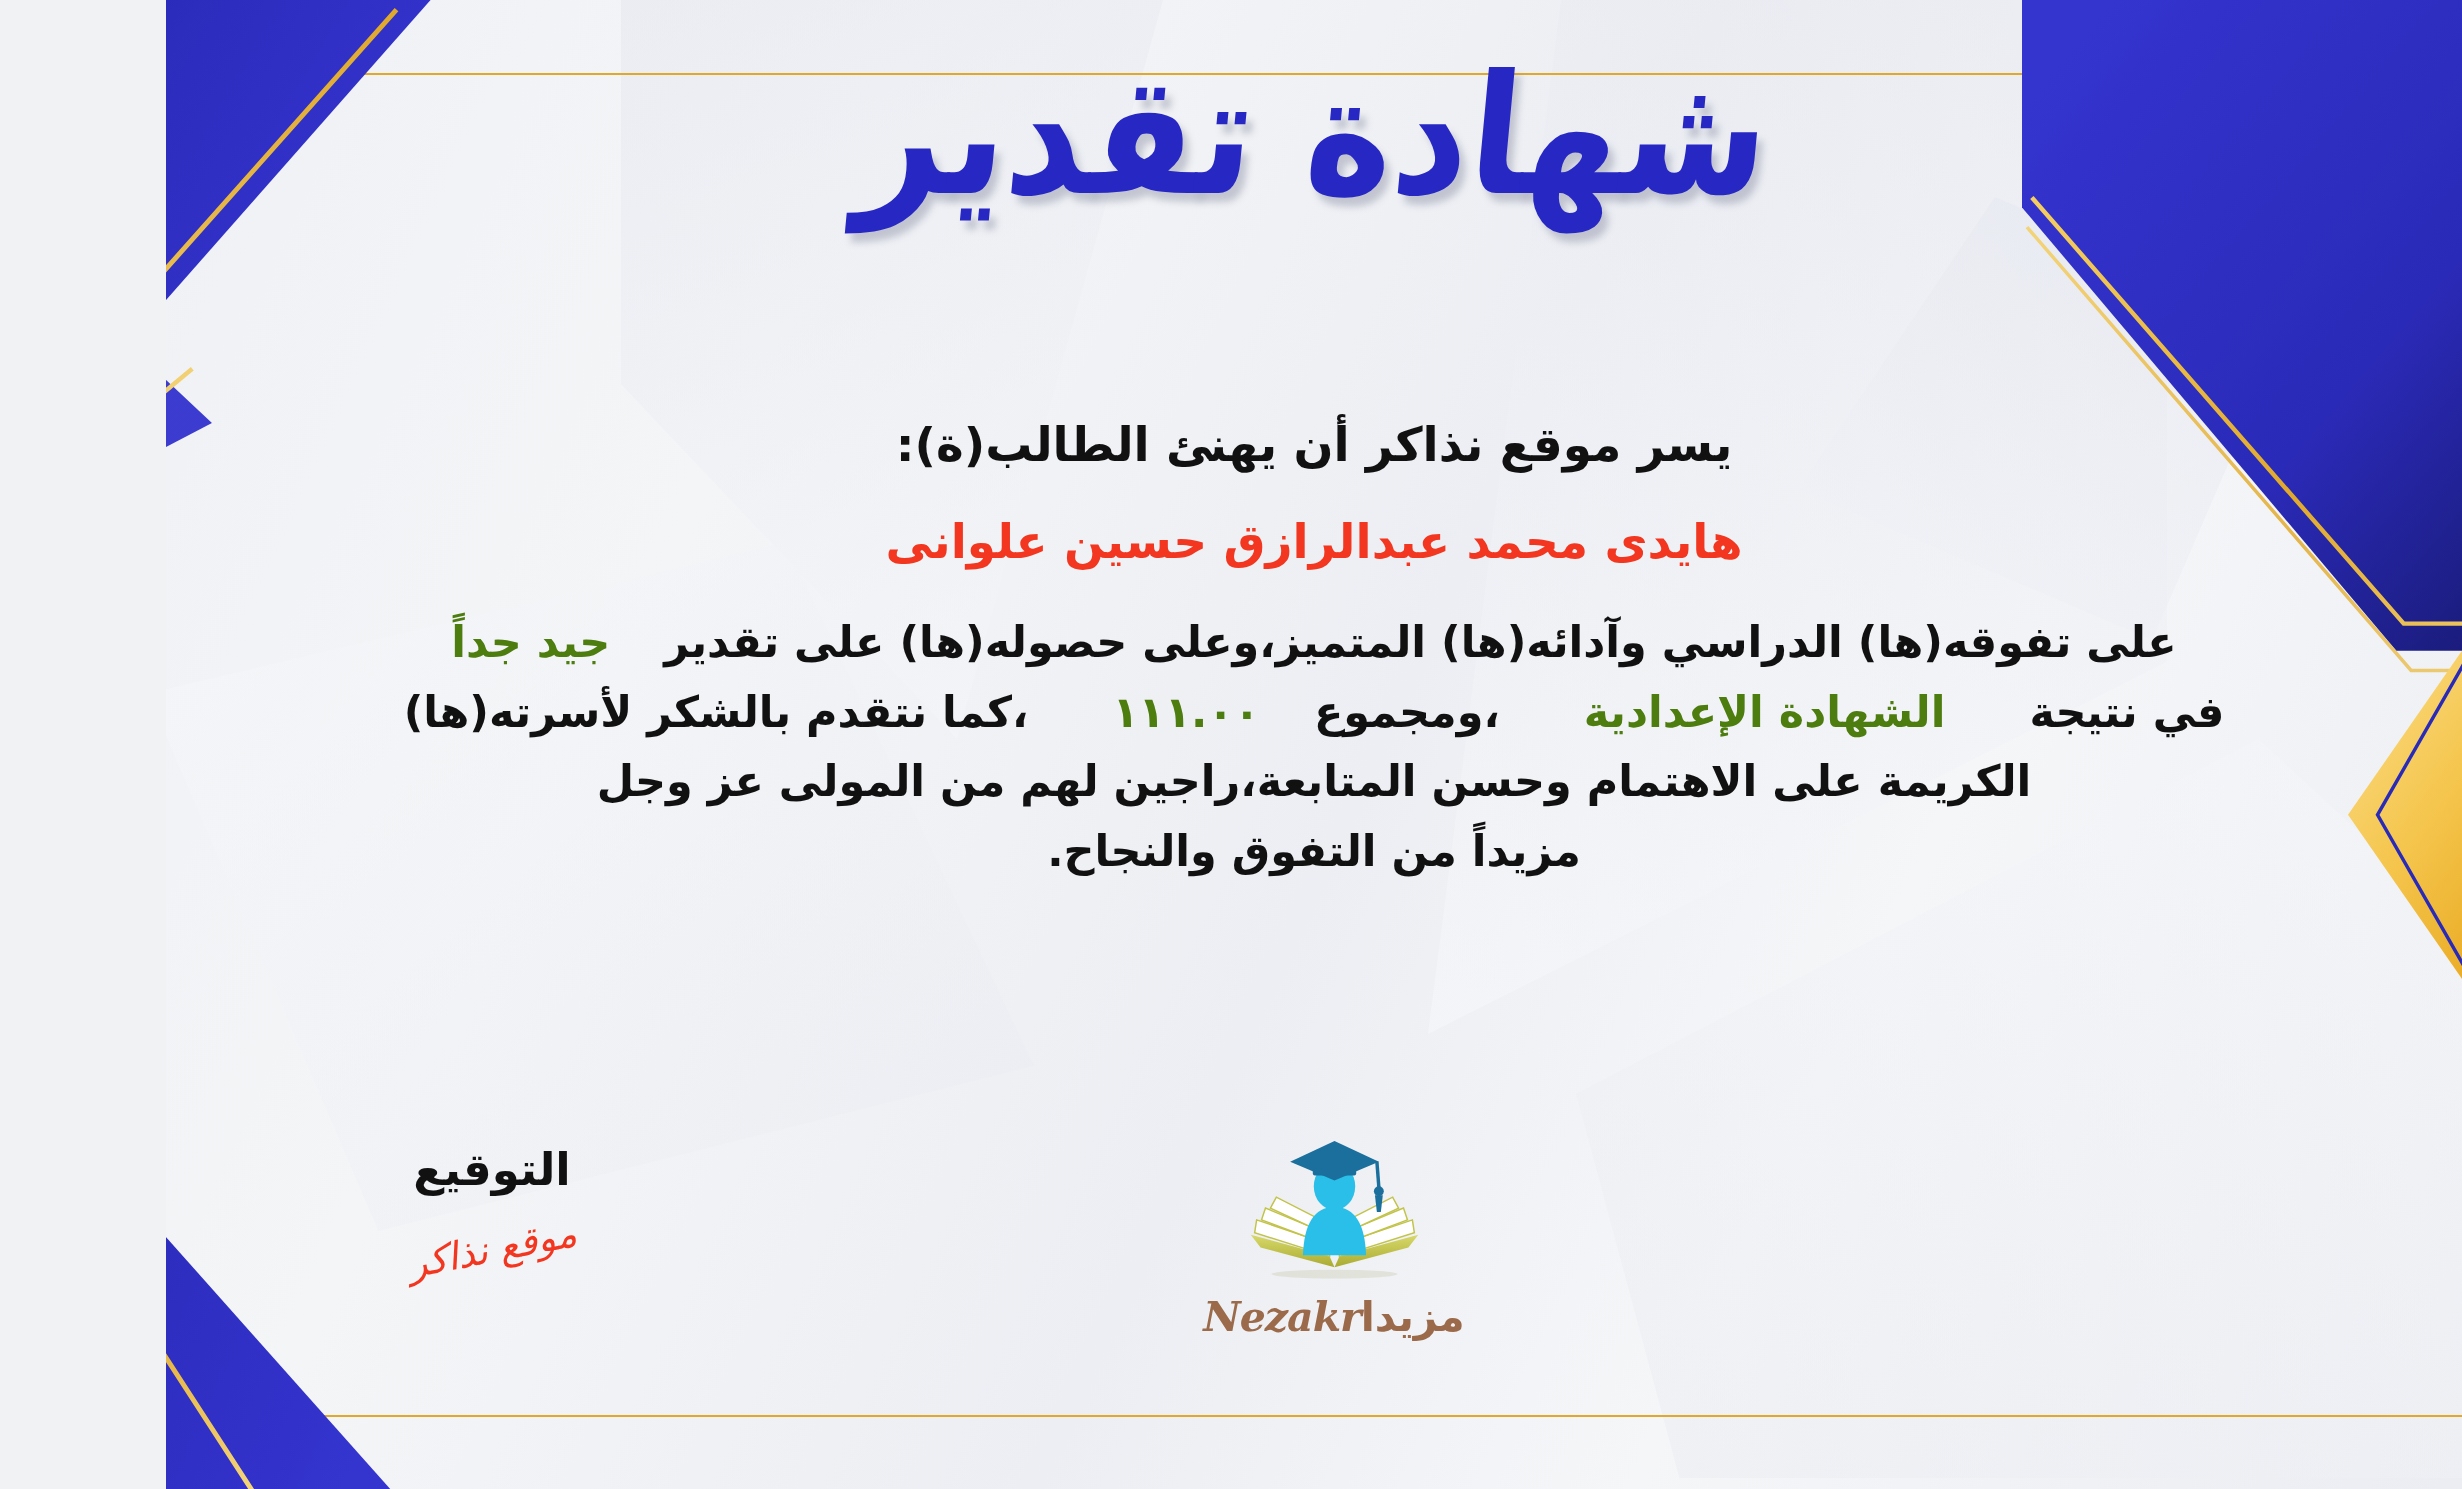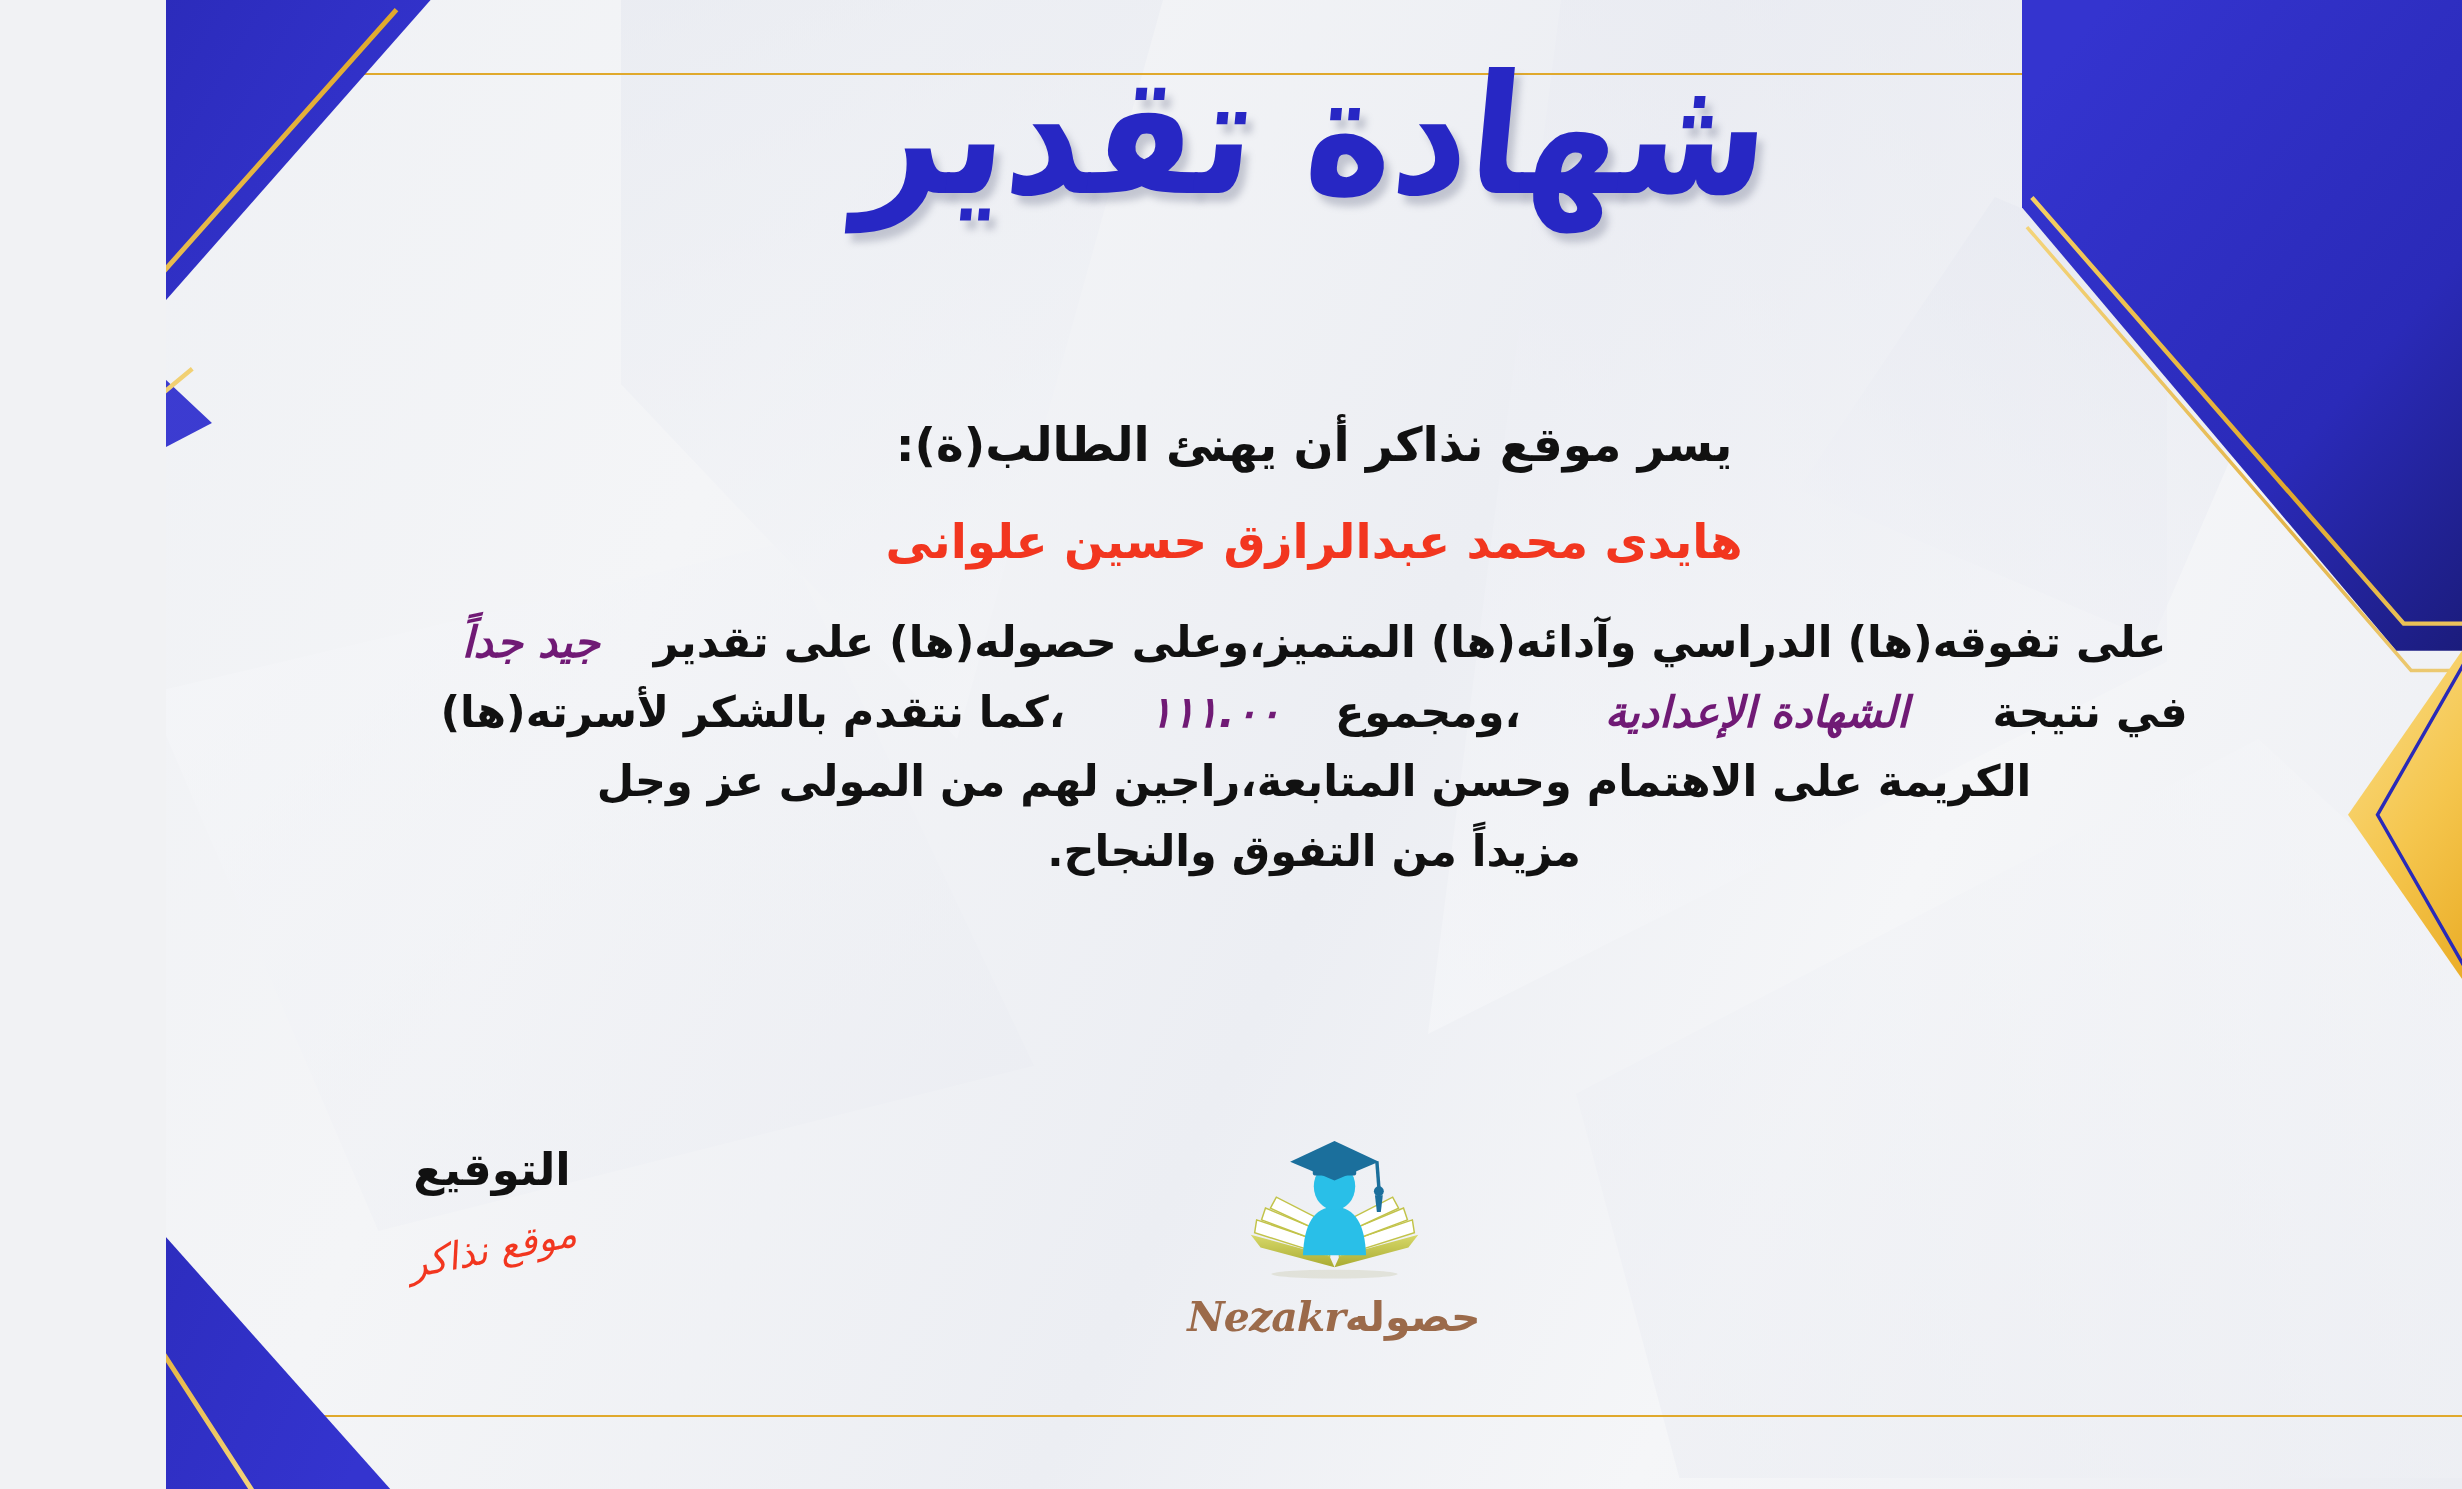--- a/index.html
+++ b/index.html
@@ -97,21 +97,21 @@
     margin-bottom:30.5px;
     font-weight:700;
   }
   .para{
     font-size:43px;
     line-height:1.62;
     color:#111;
     font-weight:700;
   }
   .para .row{white-space:nowrap;}
-  .red{color:#701a75;font-style:italic;}
+  .red{color:#4d7c0f;}
   .sp-m{display:inline-block;width:54px;}
   .sp-xl{display:inline-block;width:84px;}
 
   
   .sig{
     position:absolute;
     left:305px;
     top:1147px;
     width:374px;
     text-align:center;
@@ -283,17 +283,17 @@
       <rect x="172" y="52" width="76" height="12" fill="#ffffff" opacity=".75"></rect>
 
       <polygon points="210,16 300,58 210,96 120,58" fill="#1b6f9c"></polygon>
 
       <path d="M296 58 L300 110" stroke="#1b6f9c" stroke-width="7" fill="none"></path>
       <circle cx="300" cy="118" r="10" fill="#1b6f9c"></circle>
       <path d="M292 126 L308 126 L304 160 L296 160 Z" fill="#1b6f9c"></path>
 
       <ellipse cx="210" cy="286" rx="128" ry="9" fill="#d5d5c2" opacity=".55"></ellipse>
     </svg>
-    <div class="logo-text"><span>حصوله</span><span class="lat">Nezakr</span></div>
+    <div class="logo-text"><span>مزيدا</span><span class="lat">Nezakr</span></div>
   </div>
 
 </div>
 
 
 </body></html>

